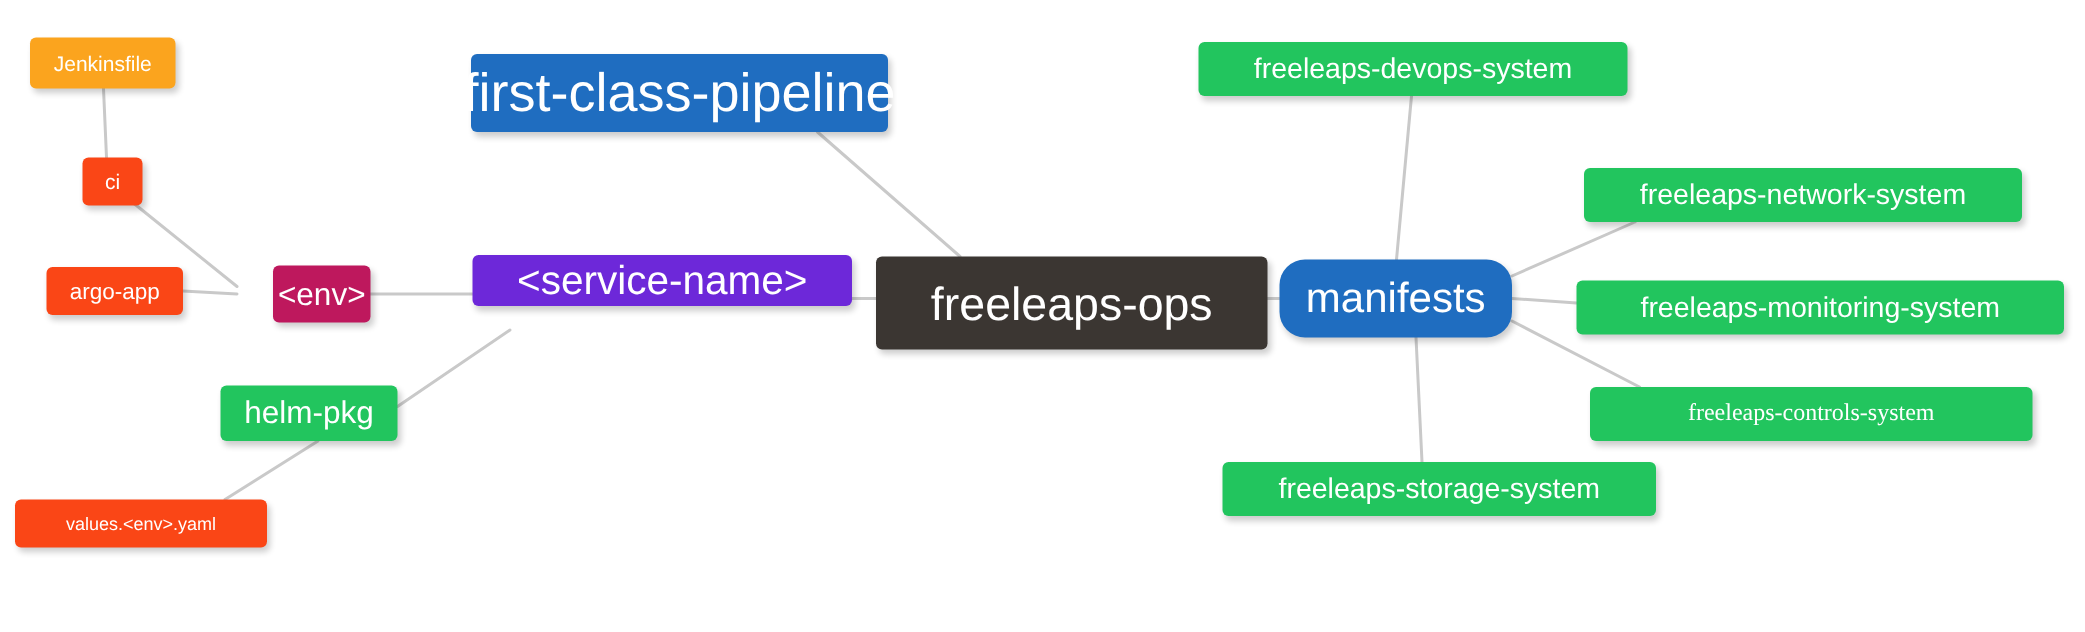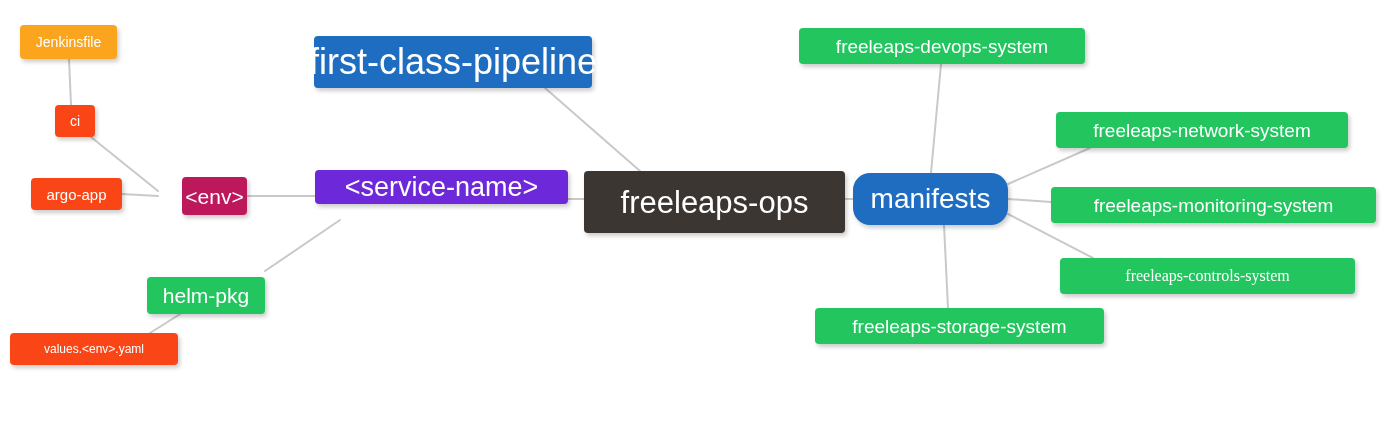--- a/index.html
+++ b/index.html
@@ -66,21 +66,21 @@
       </div>
       <div class="node" style="left: 55px; top: 105px; width: 40px; height: 32px; background: rgb(250, 70, 22); font-size: 14px;">
         <span>ci</span>
       </div>
       <div class="node" style="left: 31px; top: 178px; width: 91px; height: 32px; background: rgb(250, 70, 22); font-size: 15px;">
         <span>argo-app</span>
       </div>
       <div class="node" style="left: 158px; top: 177px; width: 65px; height: 38px; background: #be185d; font-size: 21px; margin-left: 24px;">
         <span>&lt;env&gt;</span>
       </div>
-      <div class="node" style="left: 147px; top: 257px; width: 118px; height: 37px; background: rgb(34, 197, 94); font-size: 21px; margin-top: 20px;">
+      <div class="node" style="left: 147px; top: 257px; width: 118px; height: 37px; background: rgb(34, 197, 94); font-size: 21px;">
         <span>helm-pkg</span>
       </div>
       <div class="node" style="left: 10px; top: 333px; width: 168px; height: 32px; background: rgb(250, 70, 22); font-size: 12px;">
         <span>values.&lt;env&gt;.yaml</span>
       </div>
       <div class="node" style="left: 314px; top: 36px; width: 278px; height: 52px; background: rgb(31, 109, 192); font-size: 36px;">
         <span>first-class-pipeline</span>
       </div>
       <div class="node" style="left: 315px; top: 170px; width: 253px; height: 34px; background: #6d28d9; font-size: 27px;">
         <span>&lt;service-name&gt;</span>

